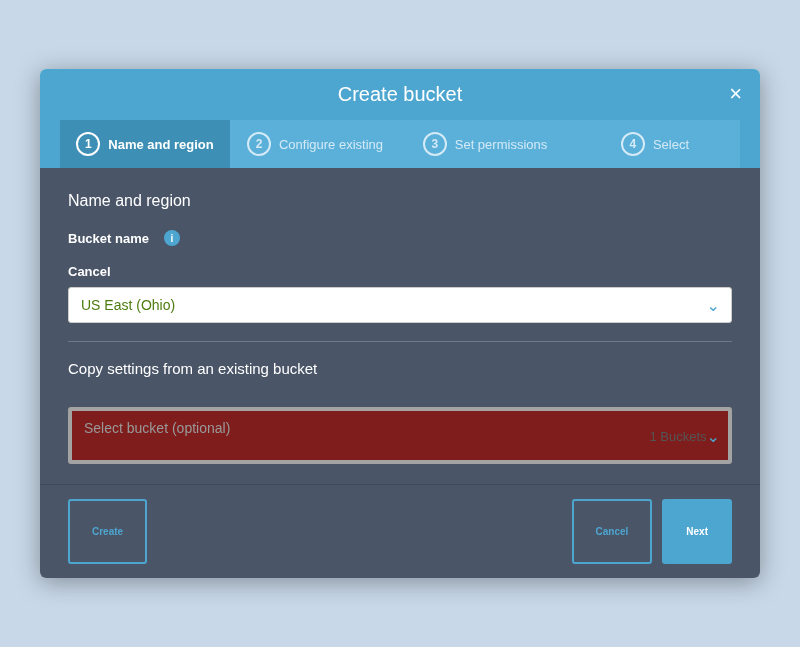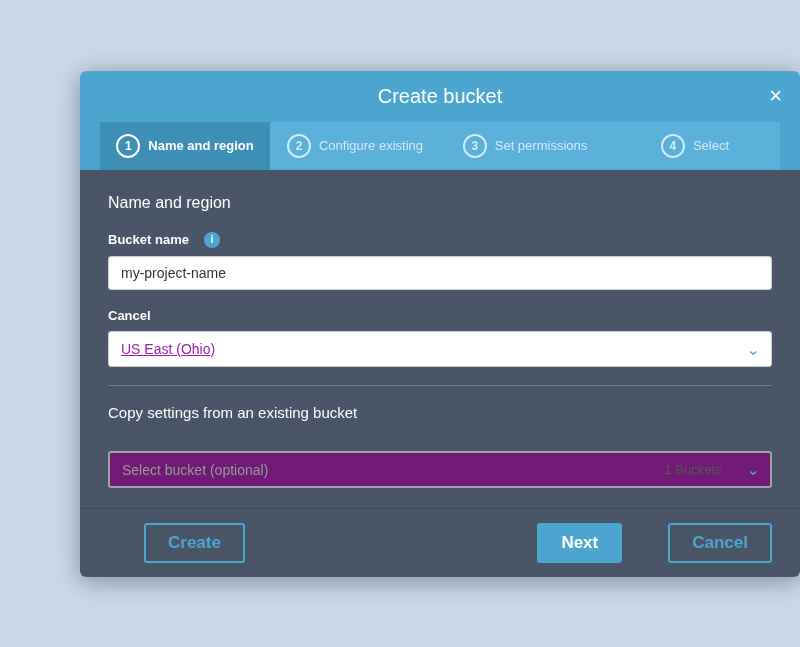--- a/index.html
+++ b/index.html
@@ -9,21 +9,21 @@
       display: flex;
       justify-content: center;
       align-items: center;
       min-height: 100vh;
       font-size: 14px;
     }
     .modal-backdrop {
       width: 800px;
       height: 647px;
       display: flex;
-      justify-content: flex-end;
+      justify-content: center;
       align-items: center;
     }
     .modal {
       width: 720px;
       background: #fff;
       border-radius: 6px;
       overflow: hidden;
       box-shadow: 0 4px 24px rgba(0,0,0,0.35);
     }
     
@@ -143,26 +143,25 @@
       position: relative;
       width: 100%;
     }
     .select-field {
       width: 100%;
       padding: 9px 36px 9px 12px;
       border: 1px solid #ccc;
       border-radius: 3px;
       font-size: 14px;
       background: #fff;
-      color: #a21caf;
+      color: #4d7c0f;
       appearance: none;
       -webkit-appearance: none;
       cursor: pointer;
       outline: none;
-      text-decoration: underline;
     }
     .select-chevron {
       position: absolute;
       right: 12px;
       top: 50%;
       transform: translateY(-50%);
       color: #4da6d0;
       font-size: 16px;
       pointer-events: none;
     }
@@ -175,64 +174,63 @@
       color: #fff;
       font-size: 15px;
       margin-bottom: 30px;
     }
     .select-bucket-wrapper {
       position: relative;
       width: 100%;
     }
     .select-bucket-field {
       width: 100%;
-      padding: 9px 100px 8px 12px;
-      border: 2px solid #a3a3a3;
+      padding: 9px 100px 24px 12px;
+      border: 4px solid #a3a3a3;
       border-radius: 3px;
       font-size: 14px;
-      background: #701a75;
+      background: #7f1d1d;
       color: #999;
       appearance: none;
       -webkit-appearance: none;
       cursor: pointer;
       outline: none;
     }
     .select-bucket-right {
       position: absolute;
       right: 12px;
       top: 50%;
       transform: translateY(-50%);
       display: flex;
       align-items: center;
-      gap: 25px;
+      gap: 0;
       color: #555;
       font-size: 13px;
       pointer-events: none;
     }
     .select-bucket-right .chevron {
       color: #4da6d0;
       font-size: 16px;
     }
     
     .modal-footer {
       background: #4a5568;
       padding: 14px 28px;
       border-top: 1px solid #3d4a58;
       display: flex;
       justify-content: space-between;
       align-items: center;
     }
     .btn {
-      padding: 8px 22px;
+      padding: 25px 22px;
       border-radius: 3px;
-      font-size: 17px;
+      font-size: 10px;
       font-weight: 600;
       cursor: pointer;
       border: 2px solid;
-      margin-left: 36px;
     }
     .btn-outline {
       background: transparent;
       border-color: #4da6d0;
       color: #4da6d0;
     }
     .btn-primary {
       background: #4da6d0;
       border-color: #4da6d0;
       color: #fff;
@@ -275,21 +273,20 @@
     </div>
 
     <div class="modal-body">
       <div class="section-title">Name and region</div>
 
       <div class="field-group">
         <div class="field-label">
           <span>Bucket name</span>
           <span class="info-icon">i</span>
         </div>
-        <input type="text" class="text-input" value="my-project-name" style="">
       </div>
 
       <div class="field-group">
         <div class="field-label">Cancel</div>
         <div class="select-wrapper">
           <select class="select-field">
             <option>US East (Ohio)</option>
             <option>US East (N. Virginia)</option>
             <option>US West (Oregon)</option>
             <option>EU (Ireland)</option>
@@ -309,19 +306,19 @@
         <div class="select-bucket-right">
           <span>1 Buckets</span>
           <span class="chevron">⌄</span>
         </div>
       </div>
     </div>
 
     <div class="modal-footer">
       <button class="btn btn-outline">Create</button>
       <div class="footer-right">
+        <button class="btn btn-outline">Cancel</button>
         <button class="btn btn-primary">Next</button>
-        <button class="btn btn-outline">Cancel</button>
       </div>
     </div>
 
   </div>
 </div>
 
 </body></html>

